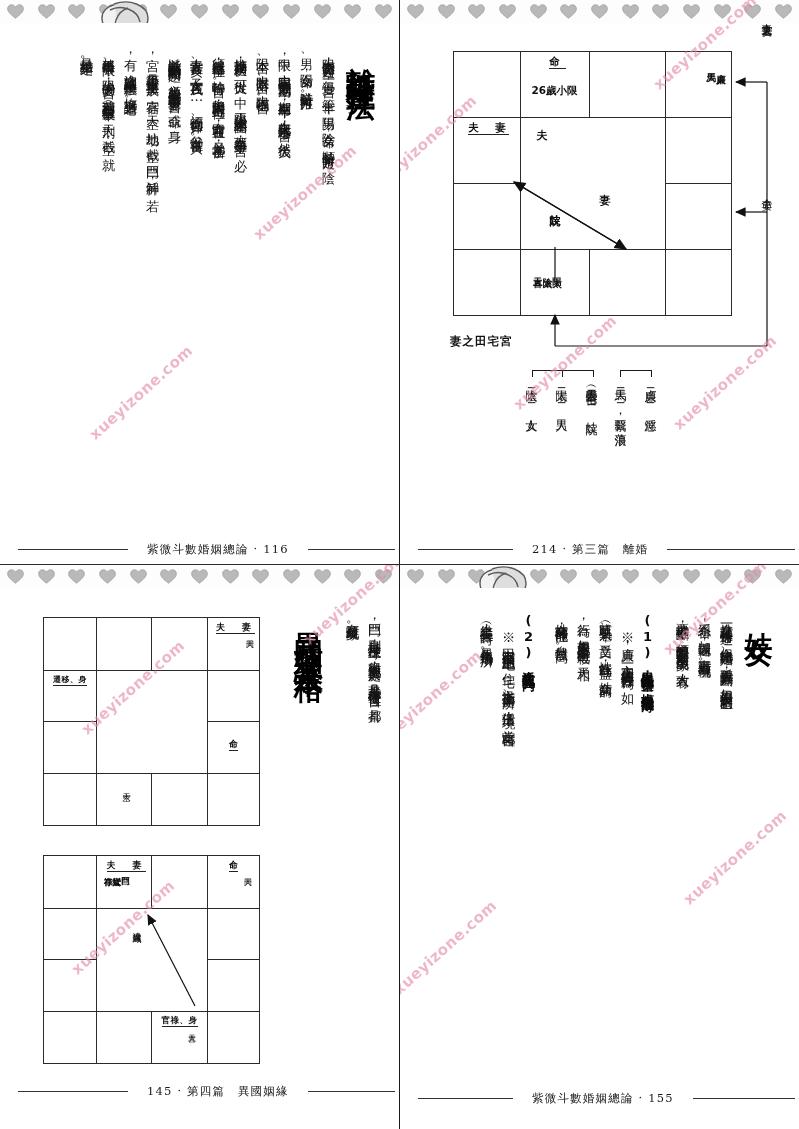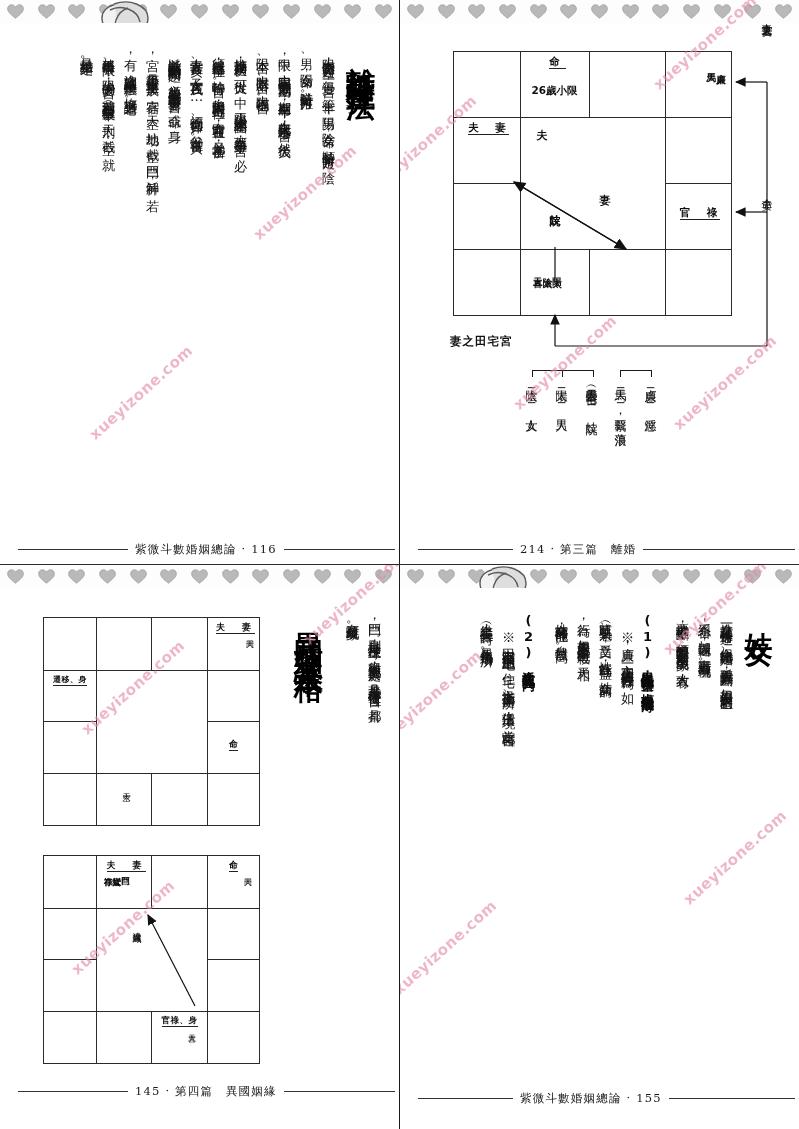--- a/index.html
+++ b/index.html
@@ -57,21 +57,21 @@
     text-orientation:upright;
     font-family:"DejaVu Sans","Liberation Sans",sans-serif;
     font-weight:bold;
     font-size:13px;
     letter-spacing:1px;
     white-space:nowrap;
     color:#0b0b0b;
   }
 
   
-  .footer{position:absolute;left:18px;right:4px;height:18px;display:flex;align-items:center;}
+  .footer{position:absolute;left:18px;right:4px;height:18px;display:flex;align-items:center;gap:12px;}
   .footer .ln{flex:0 0 auto;height:1px;background:#333;}
   .footer .ftxt{
     font-family:"DejaVu Serif","Liberation Serif",serif;
     font-size:11.5px;letter-spacing:1.2px;color:#1a1a1a;white-space:nowrap;padding:0 7px;
   }
   .footer .ln.grow{flex:1 1 auto;}
 
   
   .grid{position:absolute;border:1.6px solid #2b2b2b;background:#fff;}
   .gline{position:absolute;background:#2b2b2b;}
@@ -342,23 +342,20 @@
         <div class="cell-stars" style="right:5px;top:14px;">
           <span class="st">天馬</span>
           <span class="st">廉貞</span>
         </div>
       </div>
 
       <div class="cellbox" style="left:0;top:66px;width:66px;height:65px;">
         <div class="cell-hdr" style="letter-spacing:3px;text-indent:3px;"><span>夫　妻</span></div>
       </div>
 
-      <div class="cellbox" style="left:212px;top:132px;width:65px;height:65px;">
-        <div class="cell-hdr" style="top:22px;letter-spacing:3px;text-indent:3px;"><span>官　祿</span></div>
-      </div>
 
       <div class="cellbox" style="left:67px;top:198px;width:68px;height:65px;">
         <div class="cell-stars" style="left:12px;top:20px;">
           <span class="st">天喜</span>
           <span class="st">太陰</span>
           <span class="st">太陽</span>
         </div>
       </div>
     </div>
 

